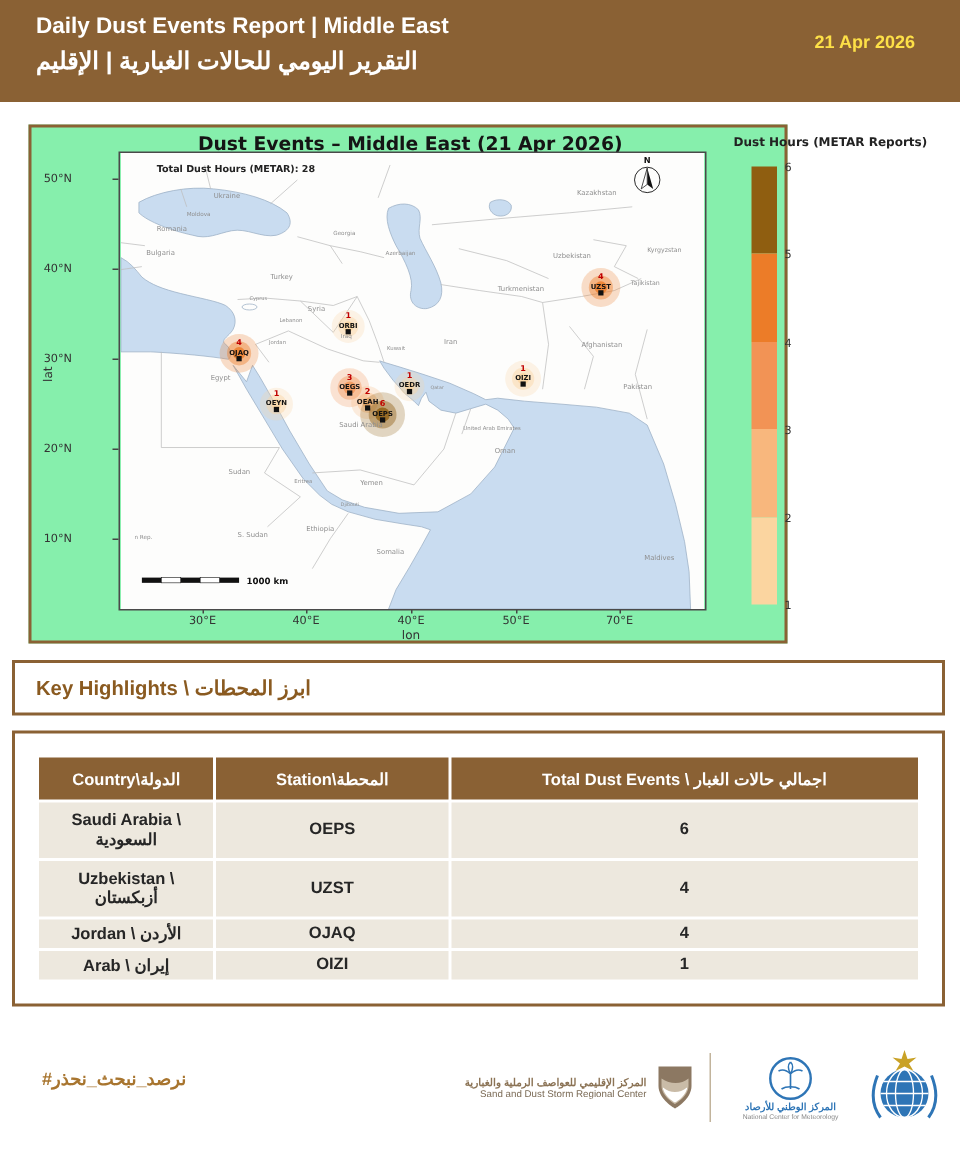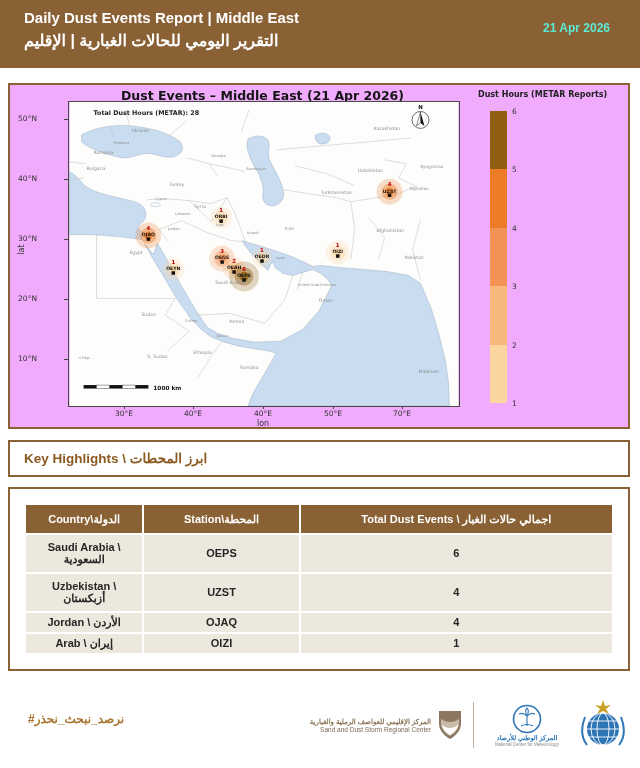--- a/index.html
+++ b/index.html
@@ -4,23 +4,23 @@
 <style>
   html,body{margin:0;padding:0;}
   body{
     width:640px;height:768px;position:relative;background:#ffffff;
     font-family:"Liberation Sans",sans-serif;overflow:hidden;
   }
   
   .header{position:absolute;left:0;top:0;width:640px;height:68px;background:#8A6134;}
   .h-title{position:absolute;left:24px;top:9px;color:#fff;font-weight:bold;font-size:15px;white-space:nowrap;}
   .h-title-ar{position:absolute;left:24px;top:31px;color:#fff;font-weight:bold;font-size:16px;white-space:nowrap;}
-  .h-date{position:absolute;right:30px;top:21px;color:#5eead4;font-weight:bold;font-size:12px;}
-  
-  .map-panel{position:absolute;left:8px;top:83px;width:622px;height:346px;border:2px solid #8A6134;background:#f0abfc;box-sizing:border-box;}
+  .h-date{position:absolute;right:30px;top:21px;color:#fde047;font-weight:bold;font-size:12px;}
+  
+  .map-panel{position:absolute;left:19px;top:83px;width:506px;height:346px;border:2px solid #8A6134;background:#86efac;box-sizing:border-box;}
   .map-title{position:absolute;left:0;top:3px;width:505px;text-align:center;font-family:"DejaVu Sans",sans-serif;font-weight:bold;font-size:12.5px;color:#151515;}
   .map-frame{position:absolute;left:58px;top:16px;width:390px;height:304px;border:1px solid #4a4a4a;}
   .map-frame svg{display:block;}
   .ytick{position:absolute;width:27px;text-align:right;font-size:7.5px;color:#333;font-family:"DejaVu Sans",sans-serif;}
   .ytickmark{position:absolute;width:4px;height:1px;background:#444;left:54px;}
   .xtick{position:absolute;width:30px;text-align:center;font-size:7.5px;color:#333;top:324px;font-family:"DejaVu Sans",sans-serif;}
   .xtickmark{position:absolute;width:1px;height:4px;background:#444;top:320px;}
   .lat-label{position:absolute;left:6px;top:160px;font-size:8px;color:#333;transform:rotate(-90deg);font-family:"DejaVu Sans",sans-serif;}
   .lon-label{position:absolute;left:233px;width:40px;text-align:center;top:334px;font-size:8px;color:#333;font-family:"DejaVu Sans",sans-serif;}
   .legend-title{position:absolute;left:468px;top:5px;width:150px;font-size:8px;font-weight:bold;color:#222;font-family:"DejaVu Sans",sans-serif;}

